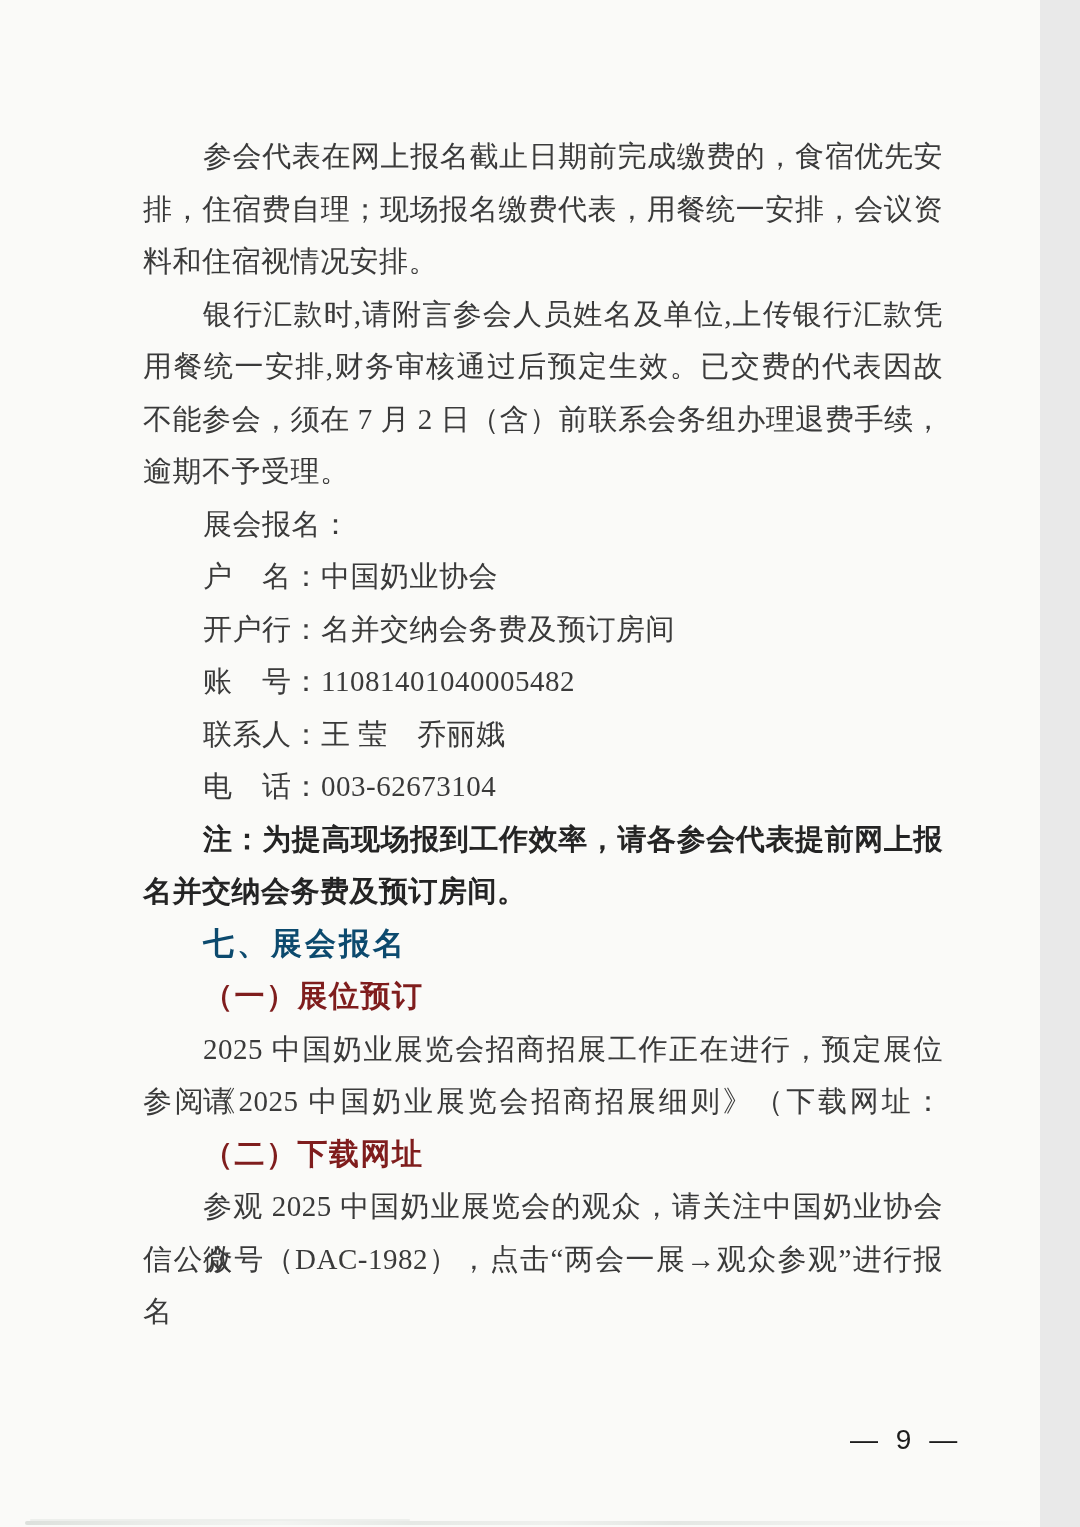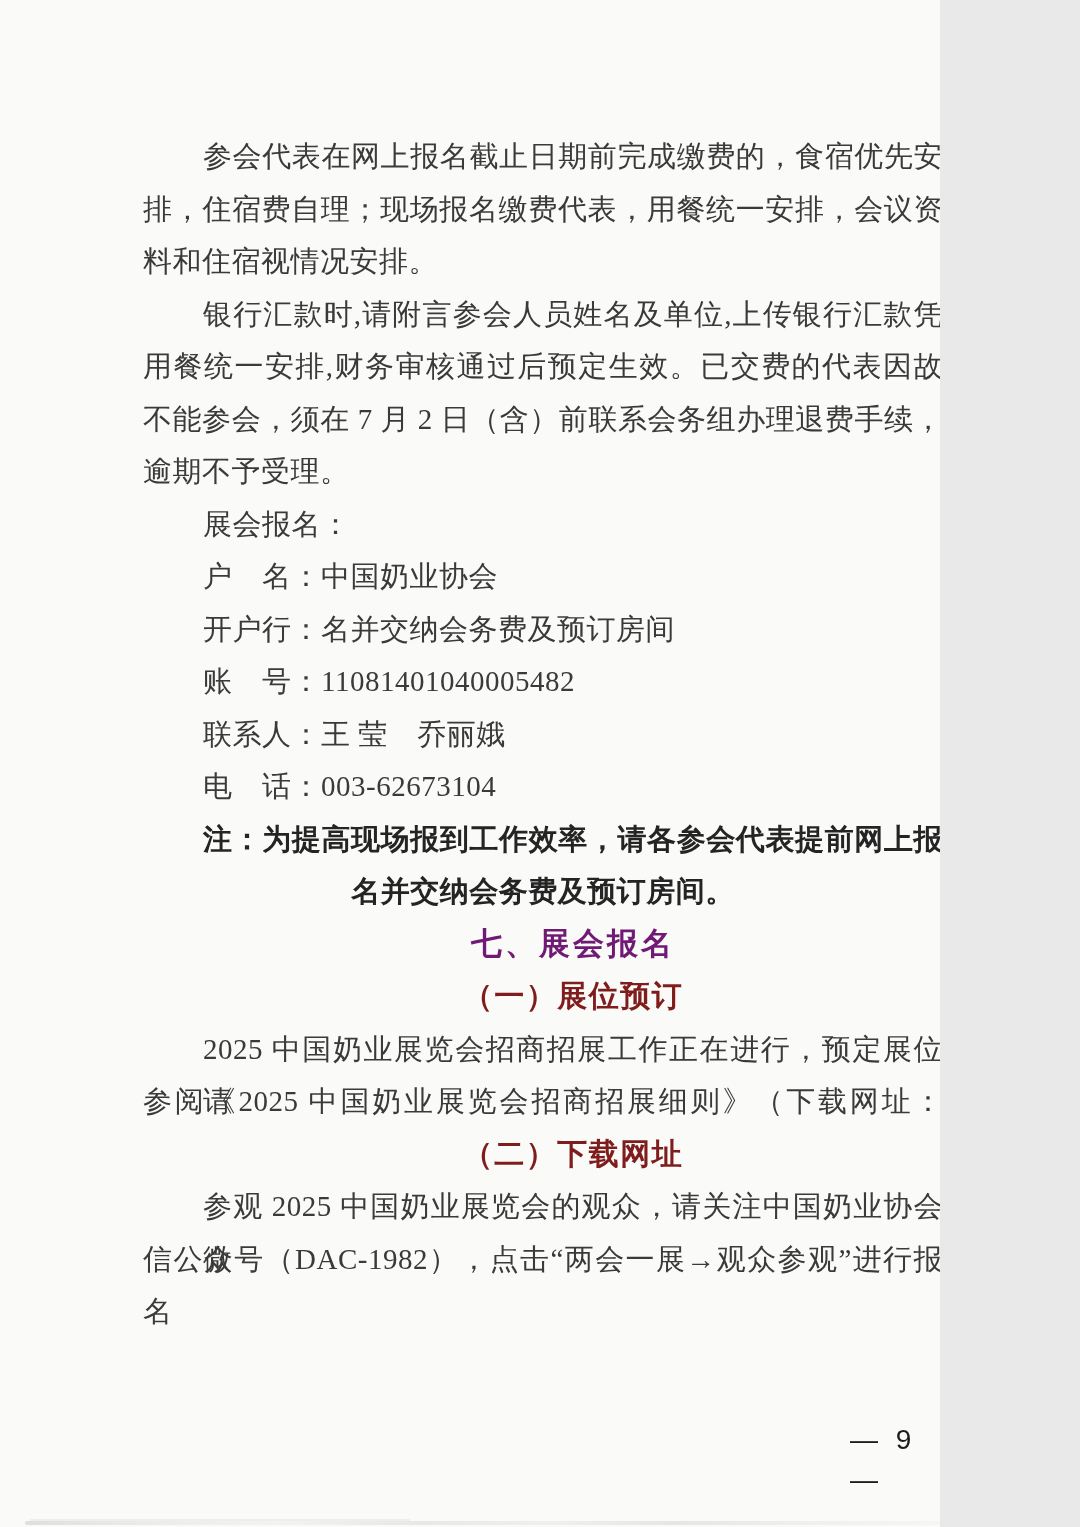--- a/index.html
+++ b/index.html
@@ -1,41 +1,41 @@
 <!DOCTYPE html>
 <html><head>
 <meta charset="utf-8">
 <style>
   html,body{margin:0;padding:0;background:#e9e9e9;}
   .page{
     position:relative;
-    width:940px;height:1527px;
+    width:1040px;height:1527px;
     background:#fafaf8;
     font-family:"Liberation Serif","DejaVu Serif",serif;
     color:#3a3a3a;
     overflow:hidden;
   }
   .content{position:absolute;left:143px;top:130px;width:800px;}
   .line{
     height:52.5px;line-height:52.5px;
     font-size:29px;
     letter-spacing:0.5px;
     white-space:nowrap;
   }
   .jf{
     white-space:normal;
     text-align:justify;
     text-align-last:justify;
     text-justify:inter-character;
   }
   .ind{padding-left:60px;}
-  .b{font-weight:bold;color:#242424;text-align:center;}
+  .b{font-weight:bold;color:#242424;}
   .hei{
     font-family:"Liberation Sans","DejaVu Sans",sans-serif;
-    font-size:31px;letter-spacing:3px;color:#701a75;
+    font-size:31px;letter-spacing:3px;color:#0c4a6e;
   }
   .kai{font-size:30px;letter-spacing:1.5px;color:#7f1d1d;}
   .page-number{
     position:absolute;left:850px;top:1420px;
     font-size:28px;line-height:40px;
     color:#1c1c1c;letter-spacing:5px;
     font-family:"Liberation Sans","DejaVu Sans",sans-serif;
   }
   .scan-artifact{
     position:absolute;left:25px;bottom:2px;

